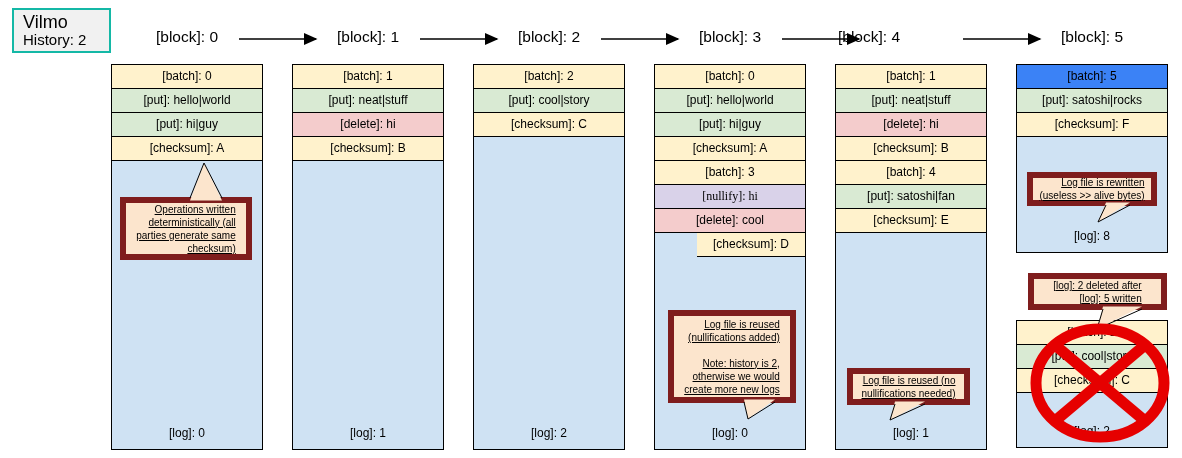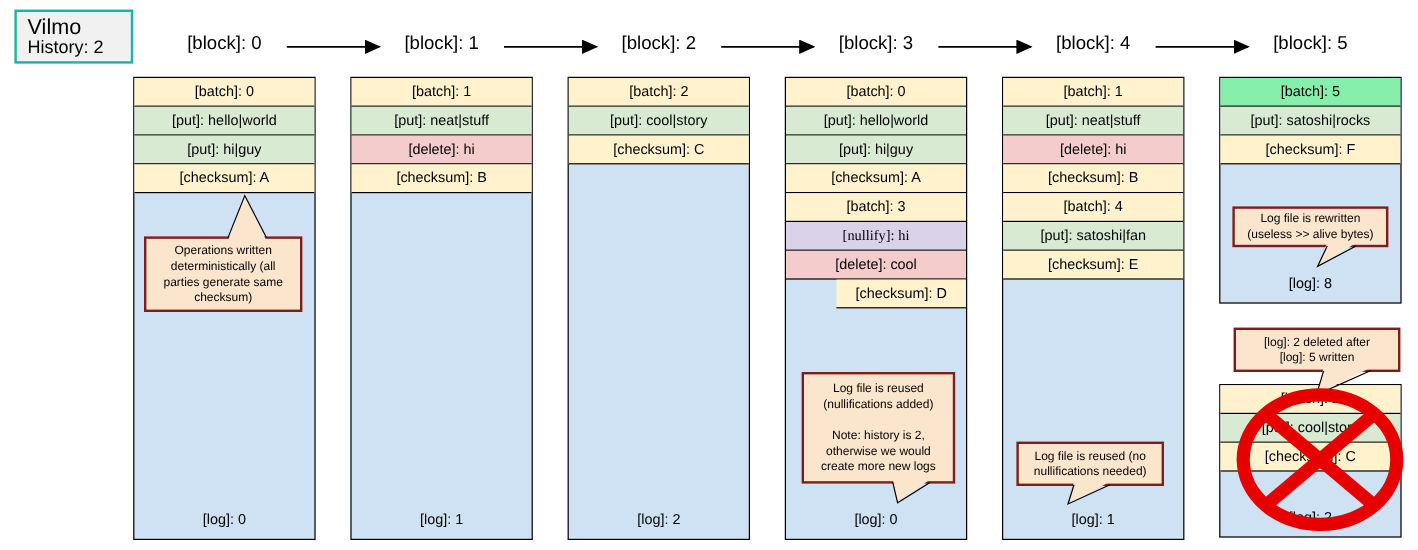--- a/index.html
+++ b/index.html
@@ -14,22 +14,22 @@
 
   .block-label { position:absolute; top:28px; height:17px; text-align:center;
                  font-size:15.5px; line-height:17px; white-space:nowrap; }
 
   .block { position:absolute; border:1px solid #000; display:flex; flex-direction:column; }
   .cell  { flex:0 0 24px; height:24px; border-bottom:1px solid #000; font-size:12px;
            line-height:23px; text-align:center; overflow:hidden; white-space:nowrap; }
   .logarea  { flex:1 1 auto; display:flex; align-items:flex-end; justify-content:center; }
   .loglabel { font-size:12px; line-height:14px; margin-bottom:9px; }
 
-  .callout { position:absolute; border:2px solid #7f1d1d; display:flex;
-             align-items:center; justify-content:center; text-align:center; }
+  .callout { position:absolute; border:6px solid #7f1d1d; display:flex;
+             align-items:center; justify-content:center; text-align:right;text-decoration:underline; }
   .callout-text { font-size:10px; line-height:13px; white-space:pre-line; }
 
   svg.overlay { position:absolute; left:0; top:0; pointer-events:none; }
 </style>
 </head>
 <body>
 
 <div id="stage">
   <div class="vilmo-panel">
     <div class="vilmo-title">Vilmo</div>
@@ -72,36 +72,36 @@
       <div class="cell" style="background: rgb(217, 234, 211);">[put]: hi|guy</div>
       <div class="cell" style="background: rgb(255, 242, 204);">[checksum]: A</div>
       <div class="cell" style="background: rgb(255, 242, 204);">[batch]: 3</div>
       <div class="cell" style="background: rgb(217, 210, 233); font-family: Liberation Serif, serif;">[nullify]: hi</div>
       <div class="cell" style="background: rgb(244, 204, 204);">[delete]: cool</div>
       <div class="cell" style="background: rgb(255, 242, 204); margin-left: 42px;">[checksum]: D</div>
       <div class="logarea">
         <span class="loglabel">[log]: 0</span>
       </div>
     </div>
-    <div class="block-label" style="left: 835px; width: 152px;">[block]: 4</div>
+    <div class="block-label" style="left: 793px; width: 152px;">[block]: 4</div>
     <div class="block" style="left: 835px; top: 64px; width: 152px; height: 386px; background: rgb(207, 226, 243);">
       <div class="cell" style="background: rgb(255, 242, 204);">[batch]: 1</div>
       <div class="cell" style="background: rgb(217, 234, 211);">[put]: neat|stuff</div>
       <div class="cell" style="background: rgb(244, 204, 204);">[delete]: hi</div>
       <div class="cell" style="background: rgb(255, 242, 204);">[checksum]: B</div>
       <div class="cell" style="background: rgb(255, 242, 204);">[batch]: 4</div>
       <div class="cell" style="background: rgb(217, 234, 211);">[put]: satoshi|fan</div>
       <div class="cell" style="background: rgb(255, 242, 204);">[checksum]: E</div>
       <div class="logarea">
         <span class="loglabel">[log]: 1</span>
       </div>
     </div>
     <div class="block-label" style="left: 1016px; width: 152px;">[block]: 5</div>
     <div class="block" style="left: 1016px; top: 64px; width: 152px; height: 189px; background: rgb(207, 226, 243);">
-      <div class="cell" style="background: #86efac;">[batch]: 5</div>
+      <div class="cell" style="background: #3b82f6;">[batch]: 5</div>
       <div class="cell" style="background: rgb(217, 234, 211);">[put]: satoshi|rocks</div>
       <div class="cell" style="background: rgb(255, 242, 204);">[checksum]: F</div>
       <div class="logarea">
         <span class="loglabel">[log]: 8</span>
       </div>
     </div>
     <div class="block" style="left: 1016px; top: 320px; width: 152px; height: 128px; background: rgb(207, 226, 243);">
       <div class="cell" style="background: rgb(255, 242, 204);">[batch]: 2</div>
       <div class="cell" style="background: rgb(217, 234, 211);">[put]: cool|story</div>
       <div class="cell" style="background: rgb(255, 242, 204);">[checksum]: C</div>

